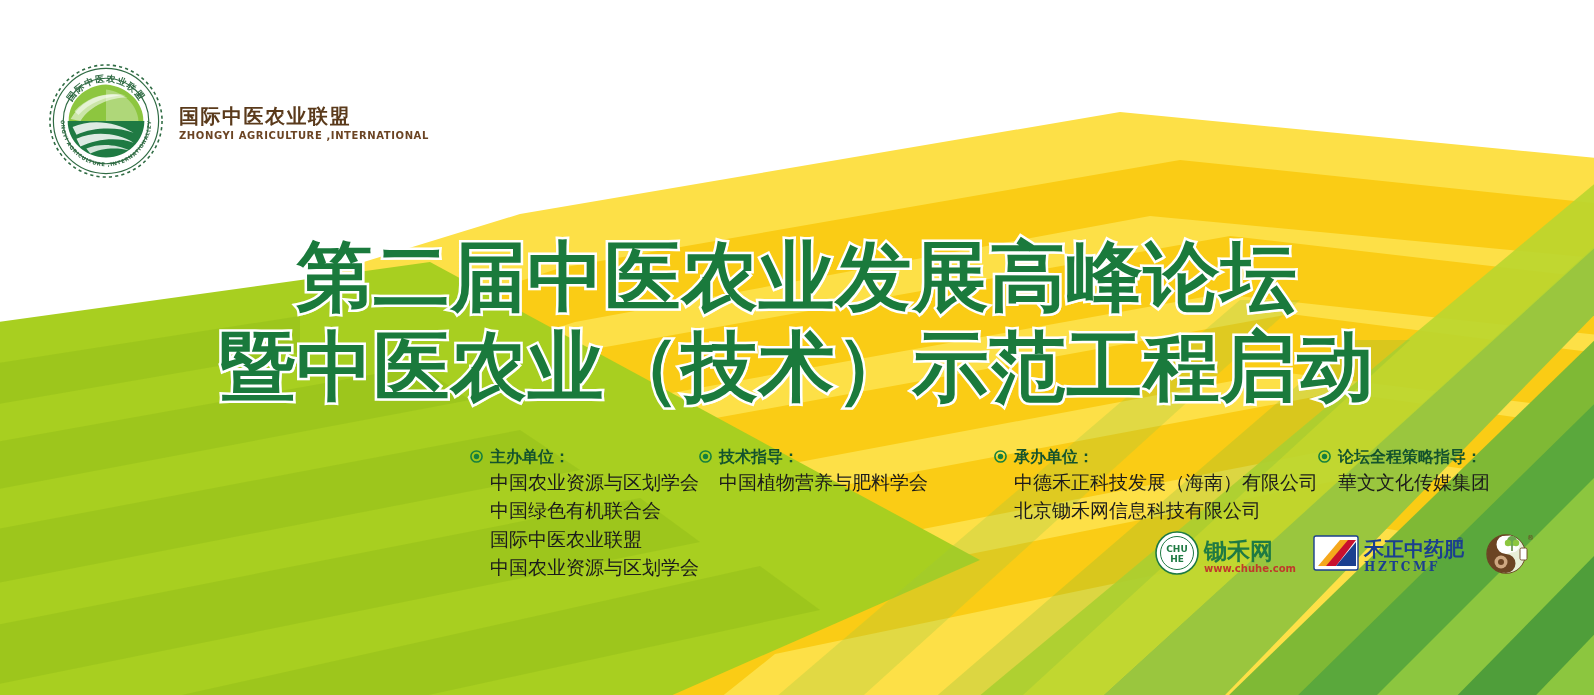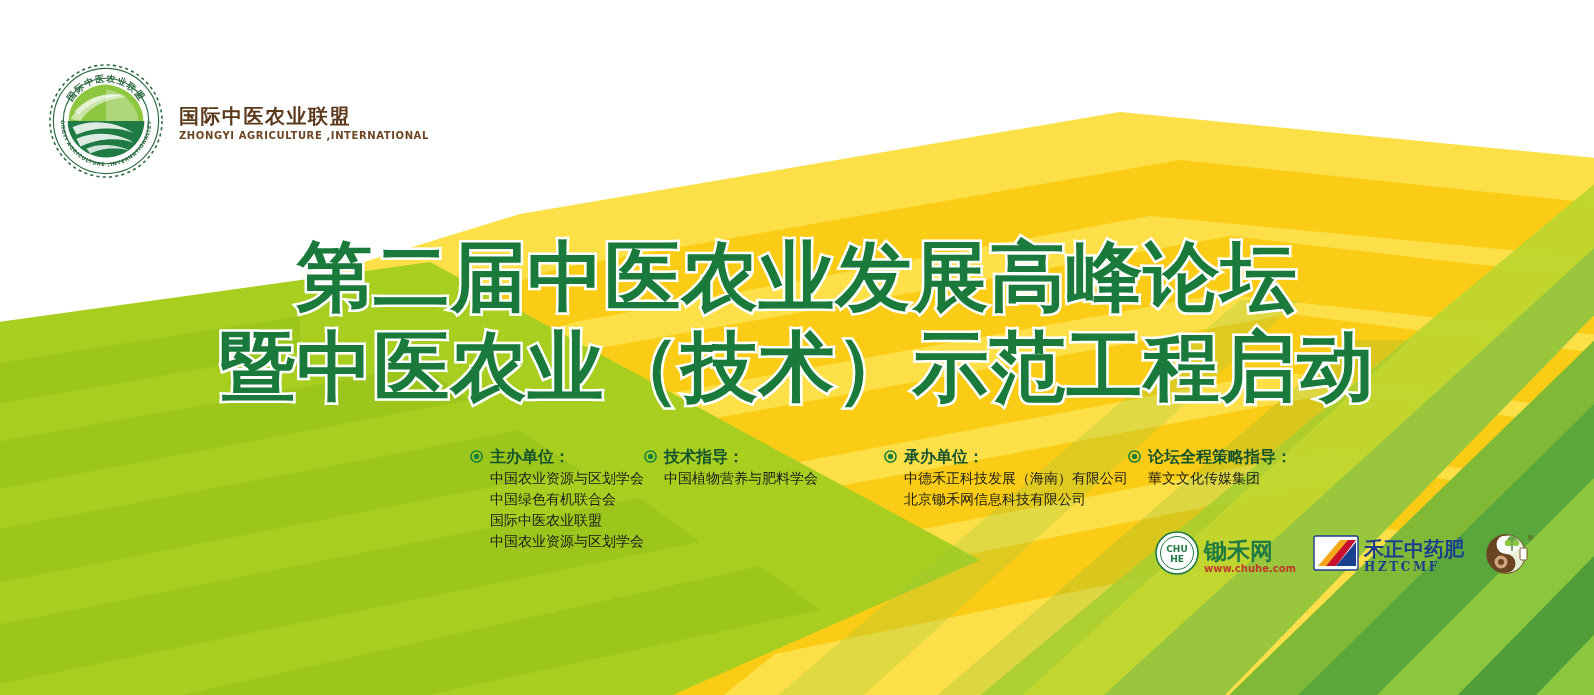--- a/index.html
+++ b/index.html
@@ -67,21 +67,21 @@
   .cred-head{
     display:flex;align-items:center;gap:7px;
     font-size:16px;font-weight:bold;color:#14532d;
     line-height:1.35;white-space:nowrap;
   }
   .bullet{
     width:13px;height:13px;flex:0 0 auto;display:block;
   }
   .cred-list{margin:0;padding:0 0 0 20px;list-style:none;}
   .cred-item{
-    font-size:14px;color:#1b1b1b;line-height:1.5;
+    font-size:19px;color:#1b1b1b;line-height:1.5;
     white-space:nowrap;font-weight:500;
   }
 
   
   .sponsors{
     position:absolute;left:1152px;top:528px;
     display:flex;align-items:center;gap:10px;z-index:18;
   }
   .sp{display:flex;align-items:center;}
   .sp svg{display:block;}

